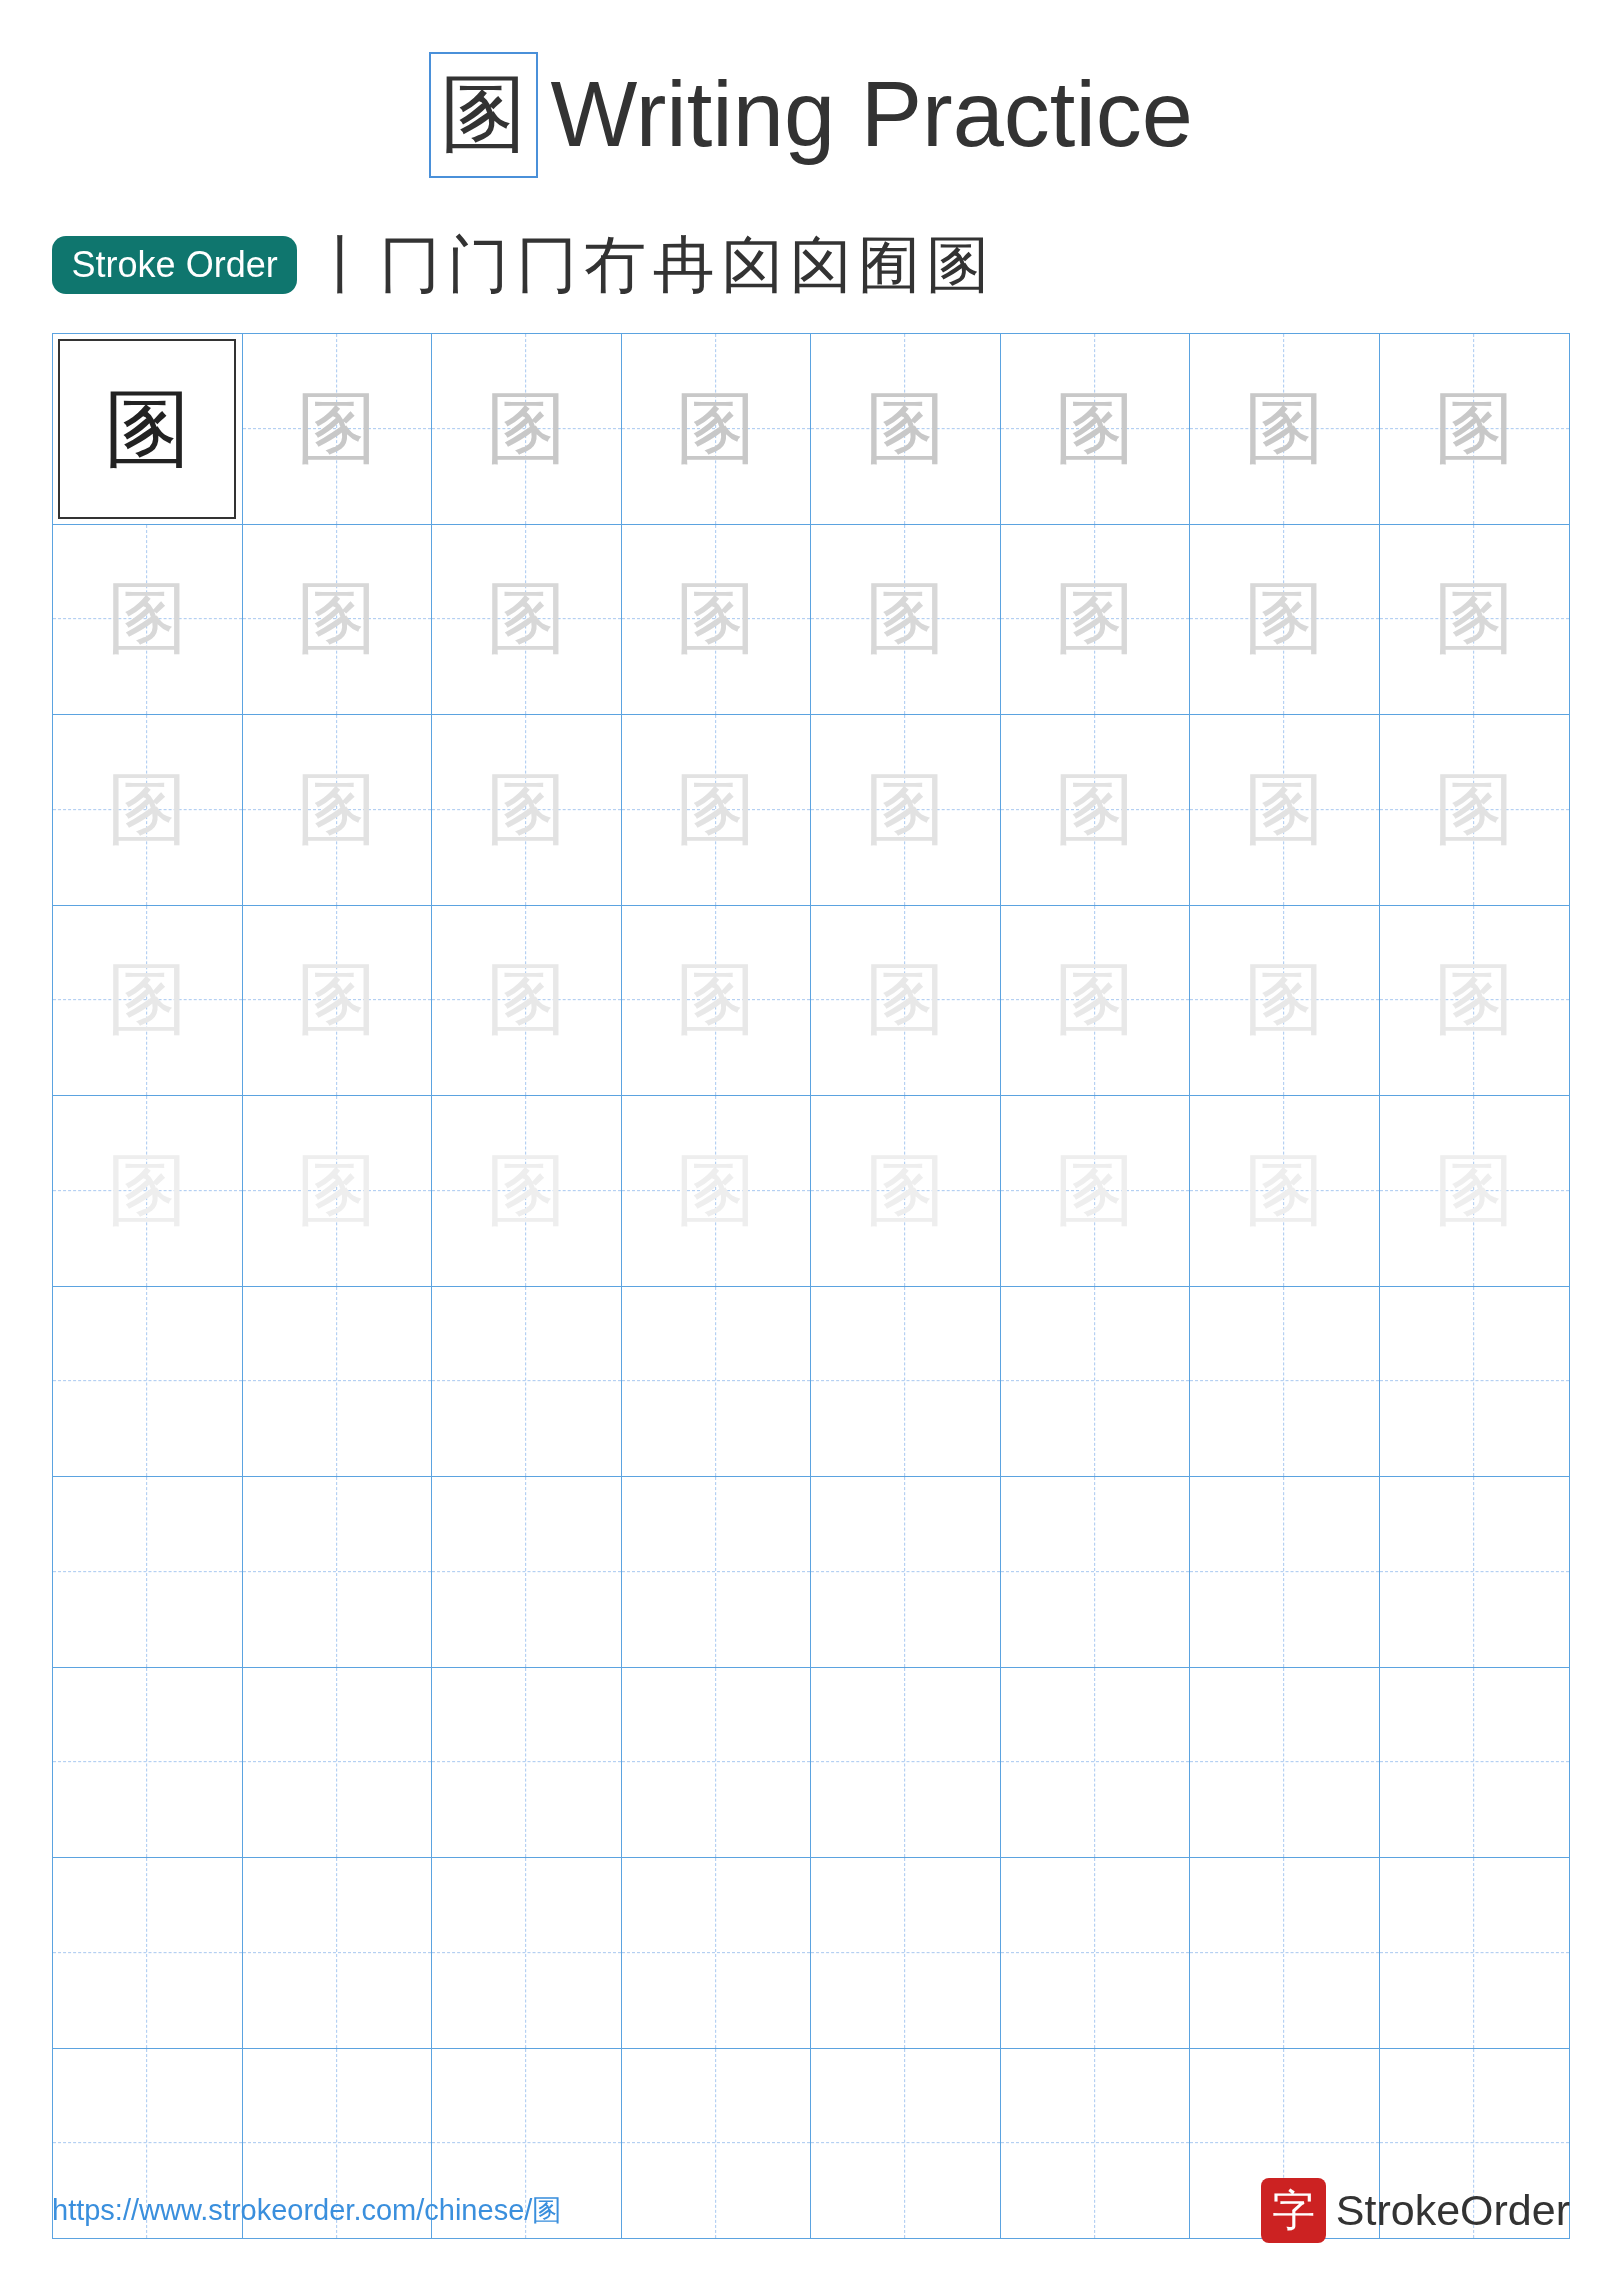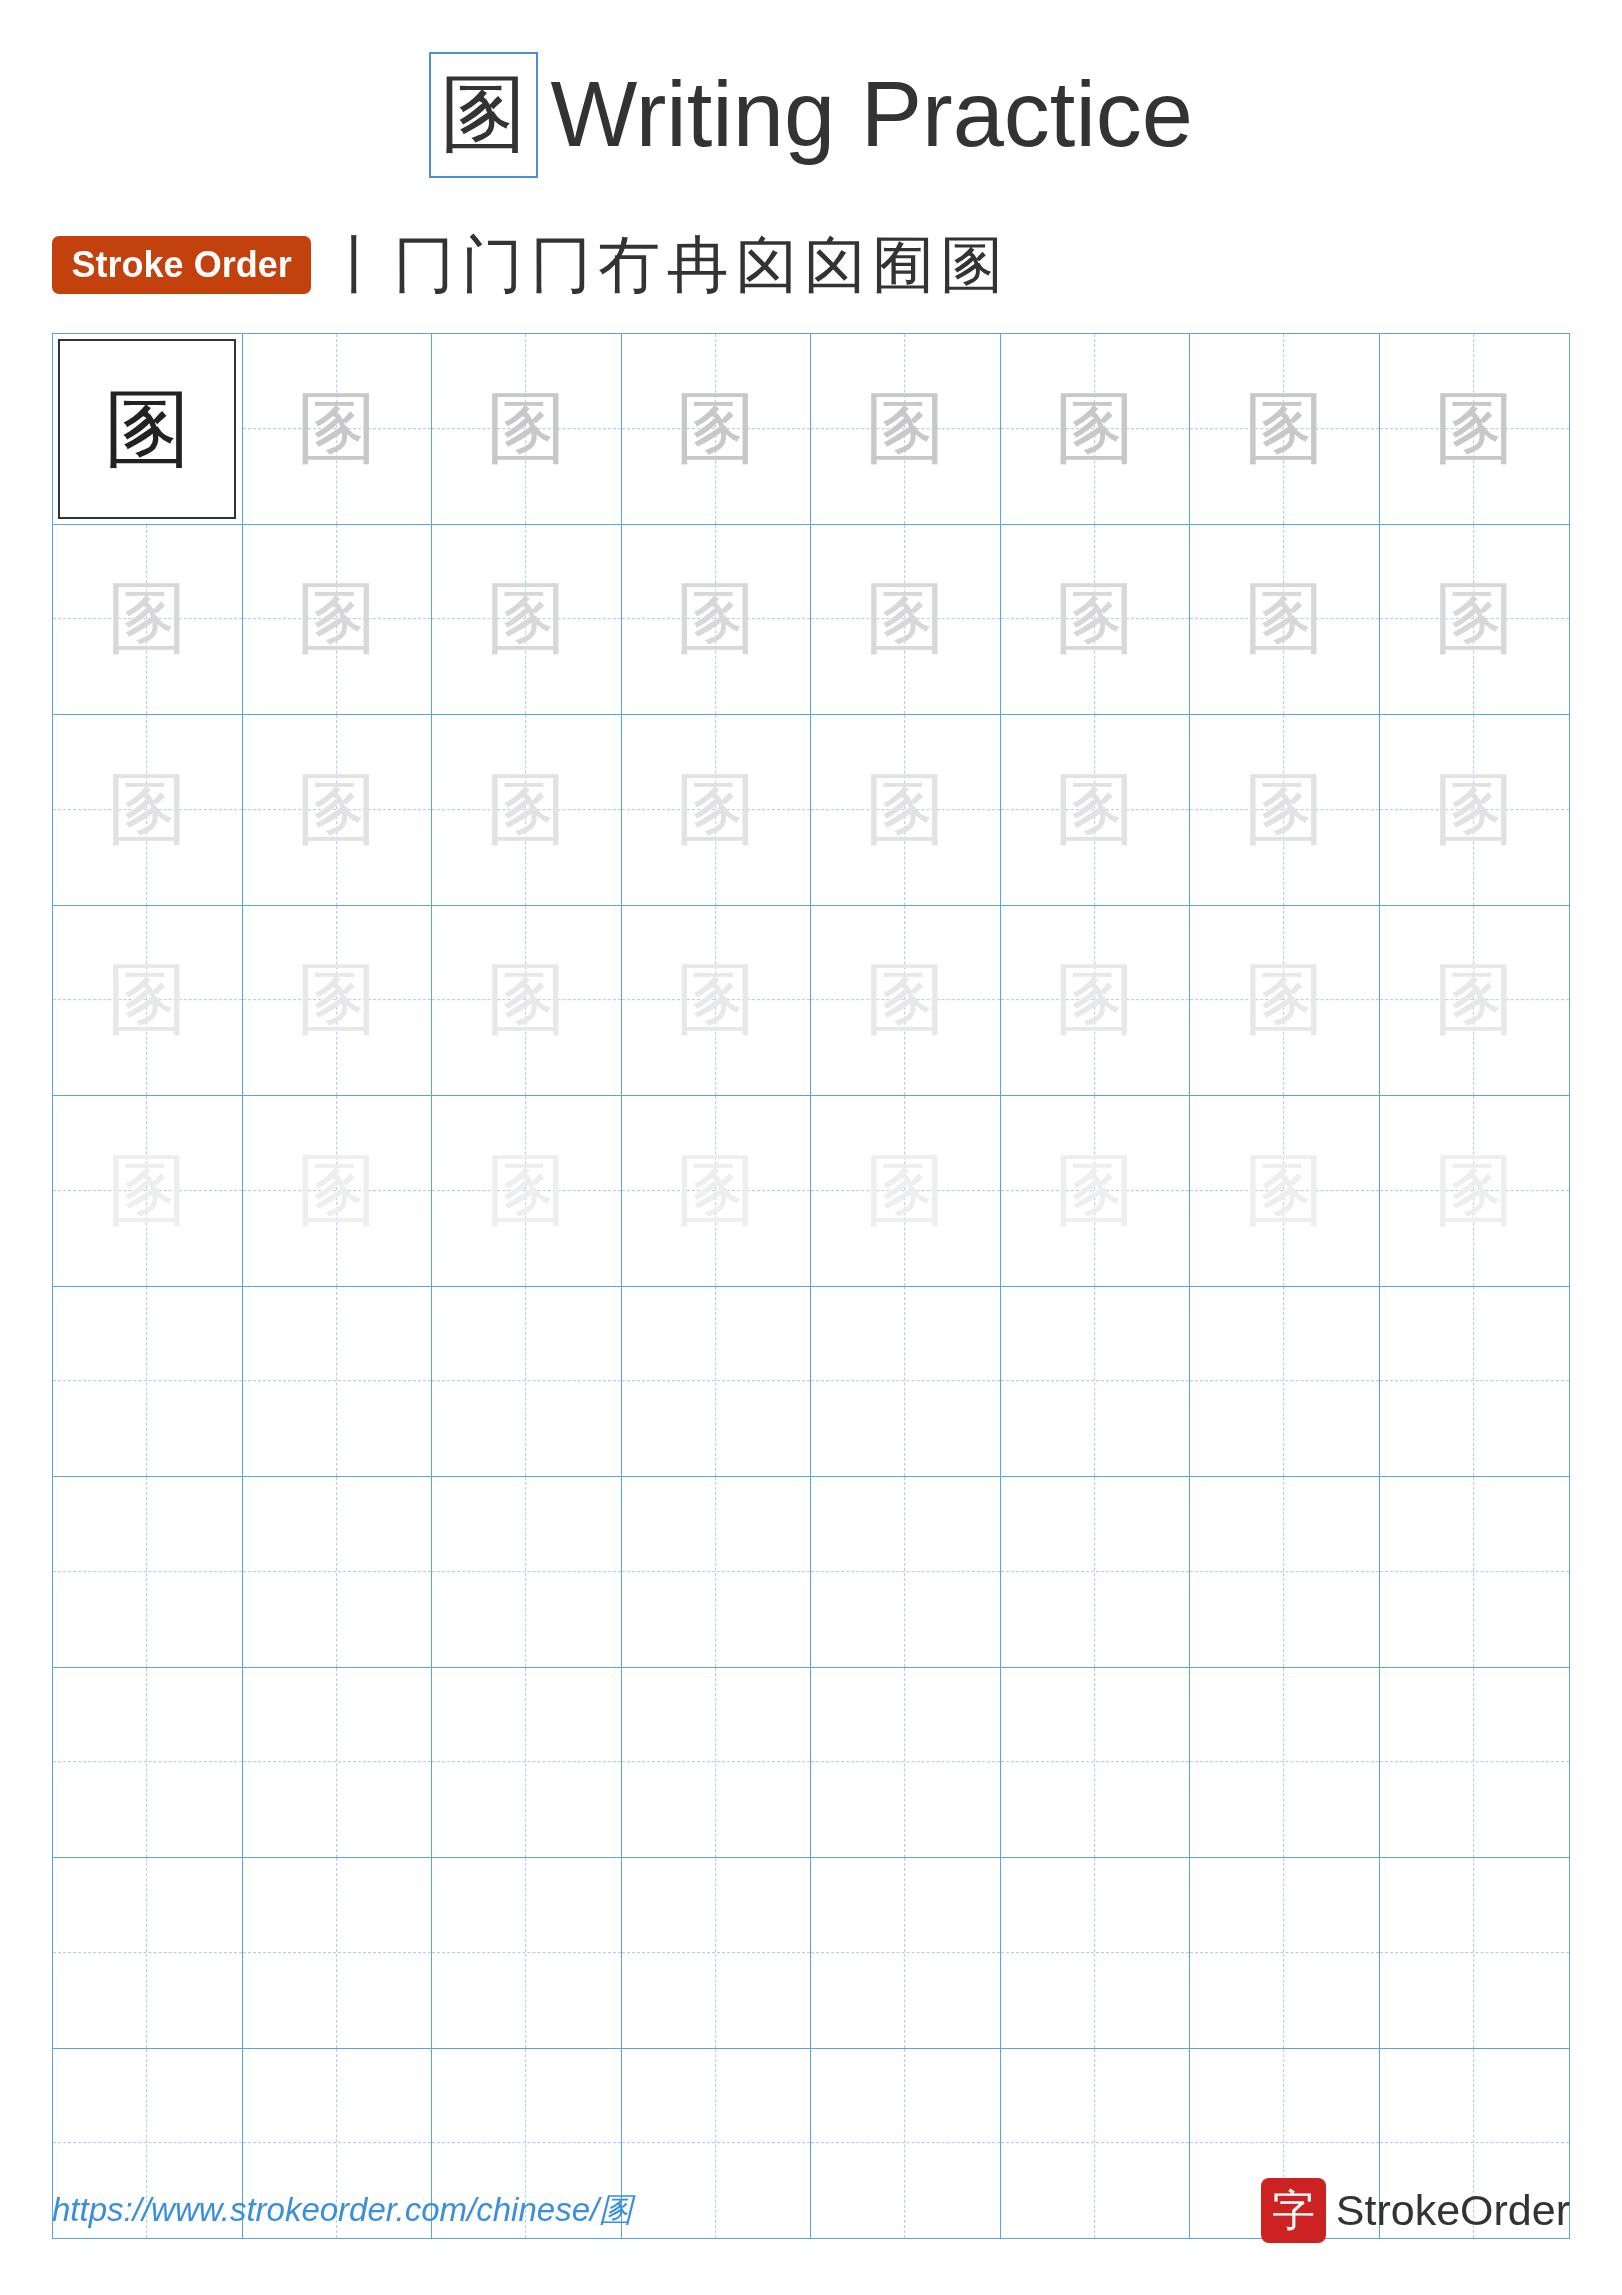--- a/index.html
+++ b/index.html
@@ -38,27 +38,27 @@
     }
 
     .stroke-order-section {
       padding: 19.6px 52px 26px 52px;
       display: flex;
       align-items: center;
       gap: 13px;
     }
 
     .stroke-order-badge {
-      background: #c2410c;
+      background: #0f766e;
       color: white;
       font-size: 36px;
       padding: 7.9px 19.6px;
-      border-radius: 7px;
+      border-radius: 14px;
       font-family: sans-serif;
-      font-weight: bold;
+      font-weight: normal;
       white-space: nowrap;
     }
 
     .stroke-sequence {
       display: flex;
       align-items: center;
       gap: 6.5px;
       font-size: 62px;
       color: #333;
     }
@@ -176,24 +176,23 @@
       bottom: 52px;
       left: 0;
       right: 0;
       display: flex;
       align-items: center;
       justify-content: space-between;
       padding: 0 52px;
     }
 
     .footer-url {
-      font-size: 33px;
+      font-size: 29px;
       color: #3a8fdd;
       font-family: sans-serif;
-      font-style: italic;
     }
 
     .footer-logo {
       display: flex;
       align-items: center;
       gap: 9.8px;
     }
 
     .footer-logo-icon {
       width: 65px;

